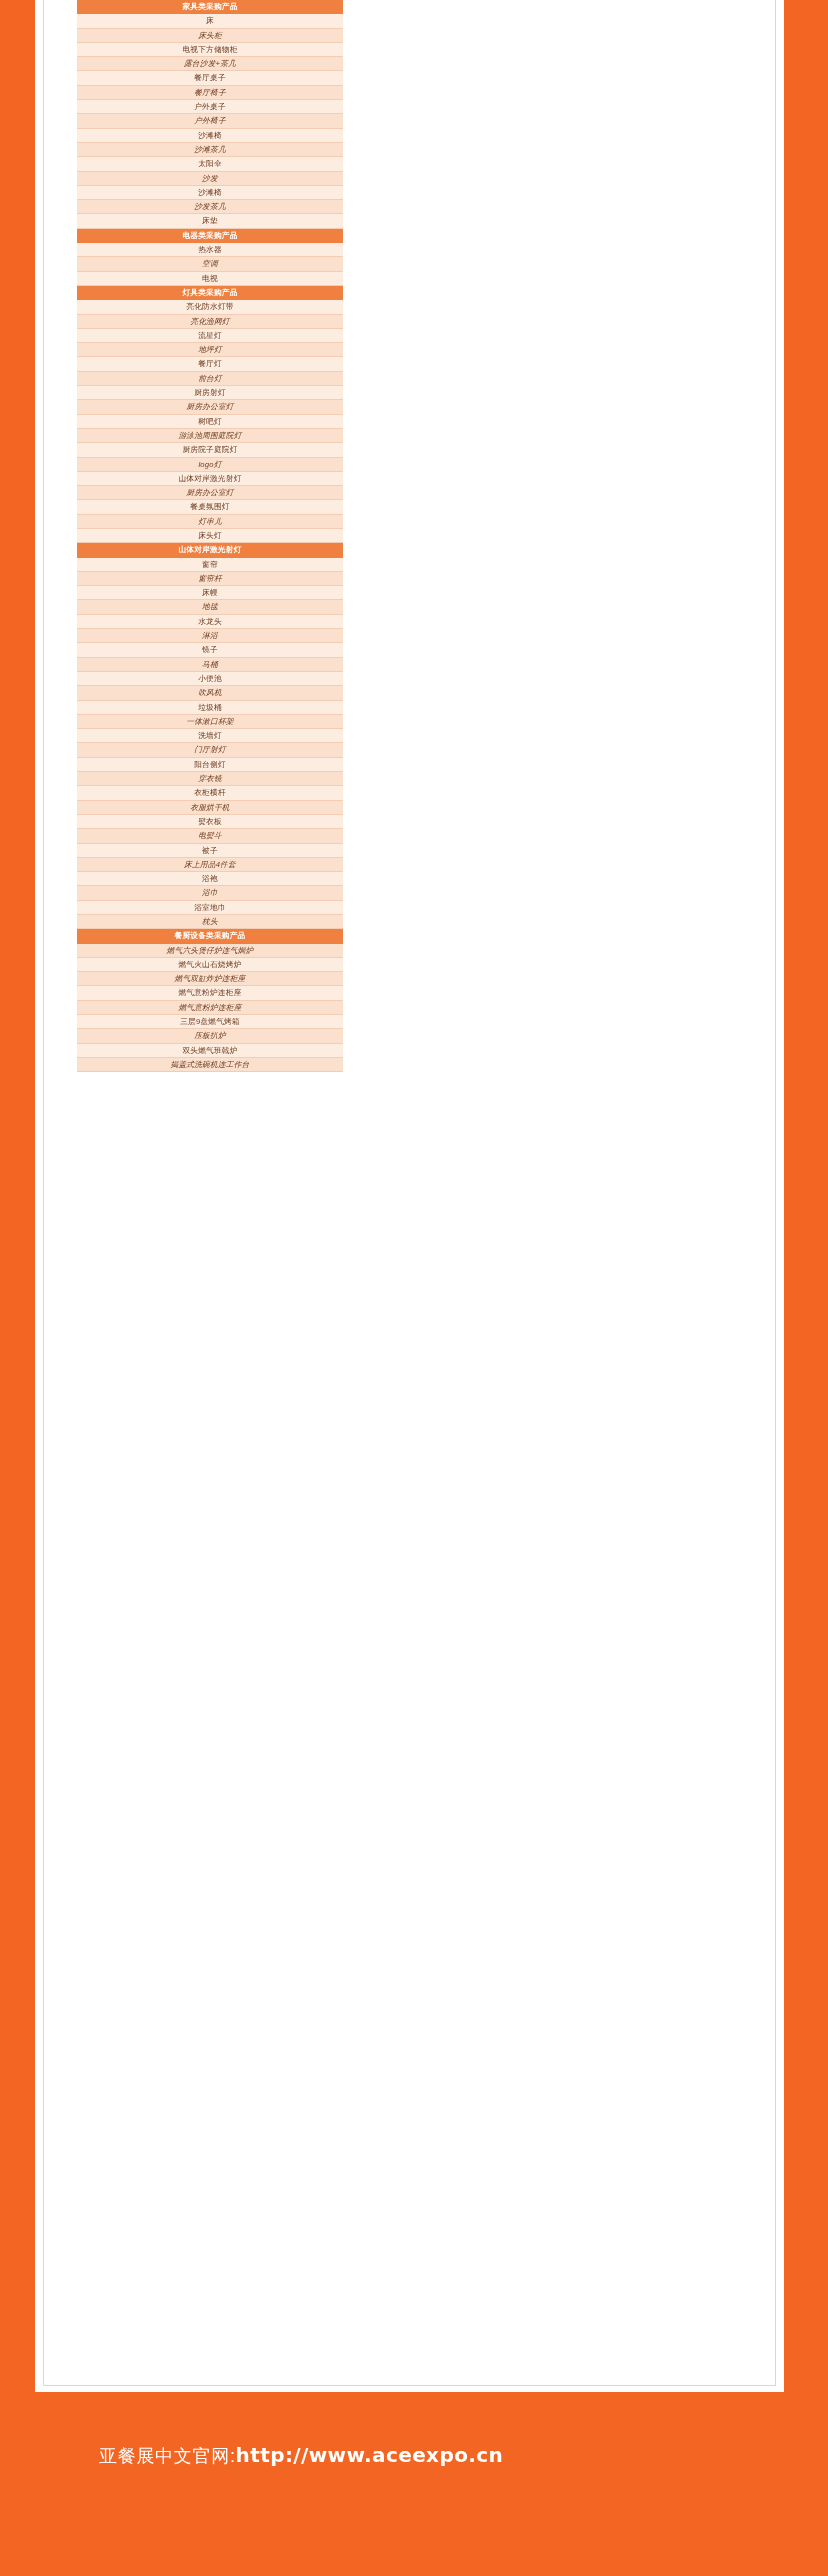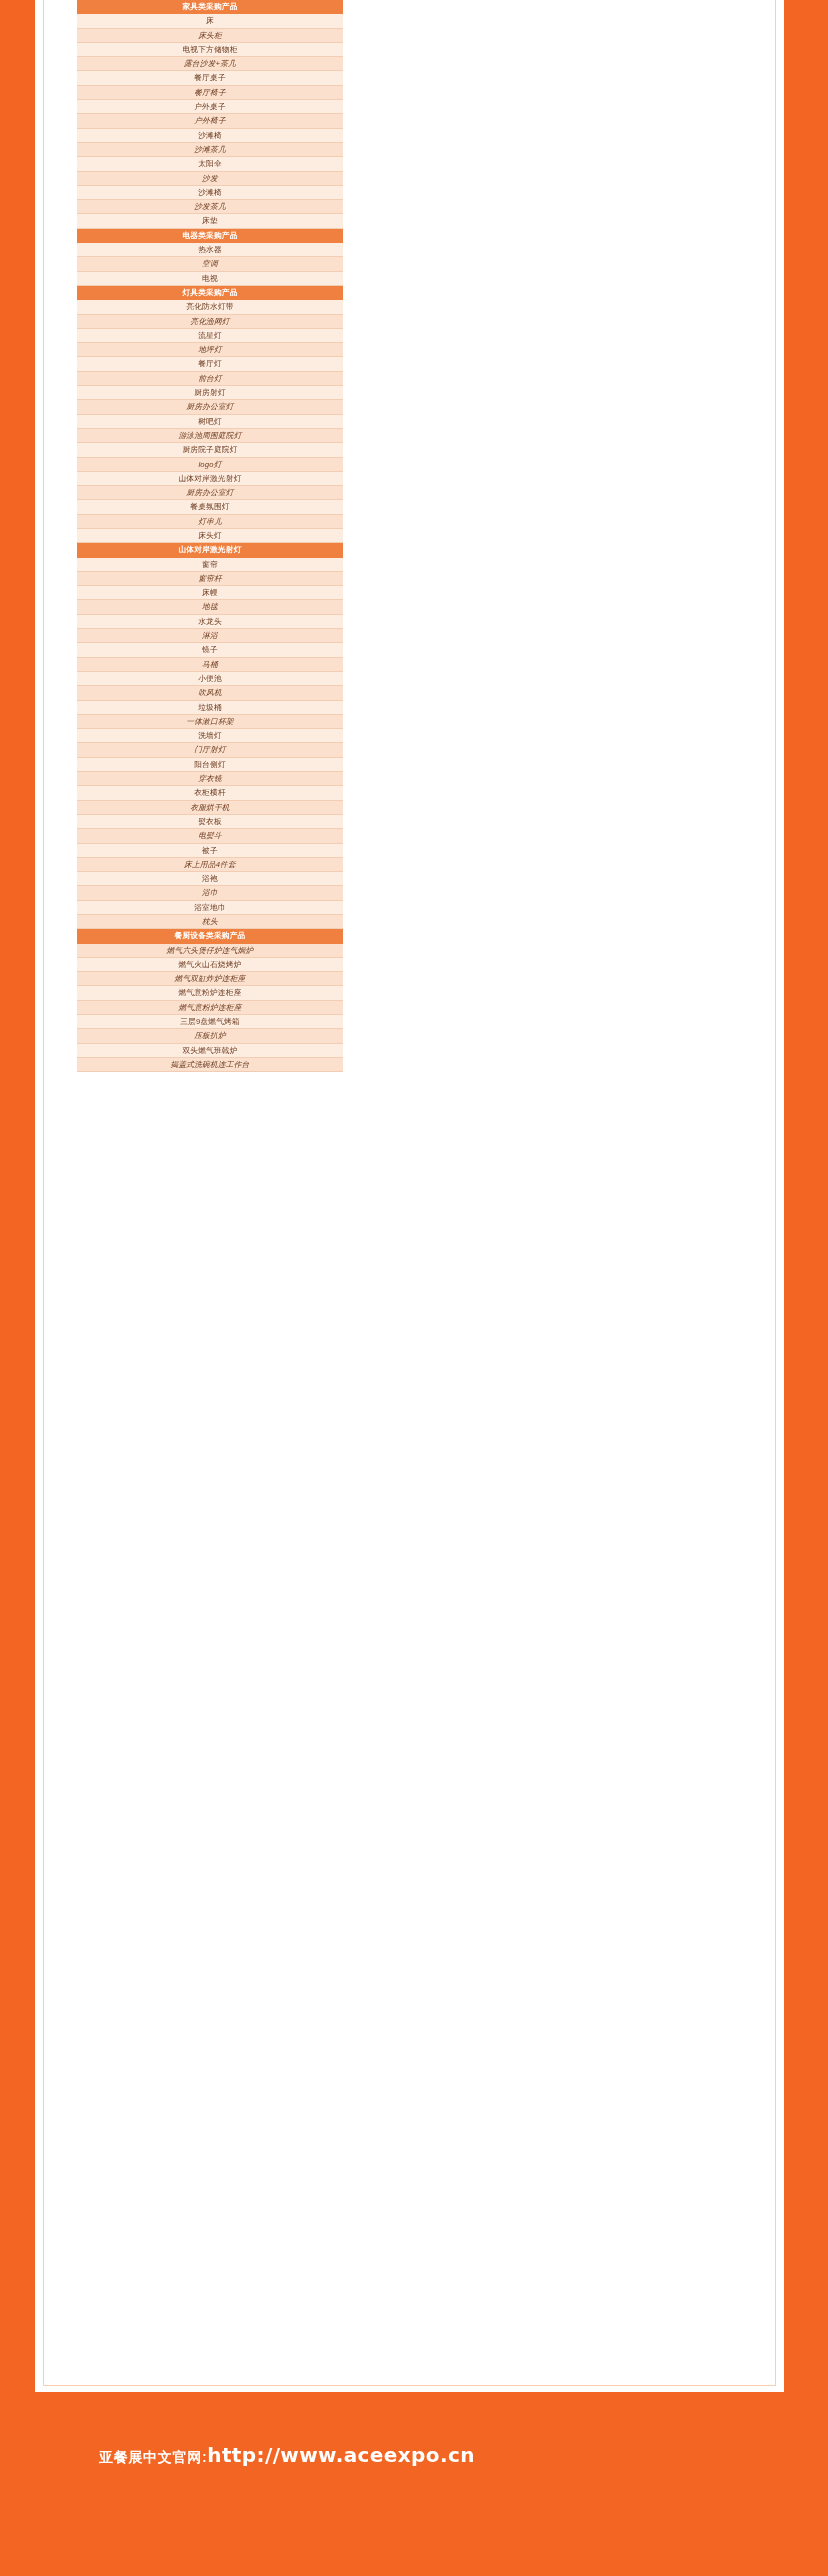--- a/index.html
+++ b/index.html
@@ -84,22 +84,22 @@
     height: 177px;
     background: #f26522;
   }
   .footer-line {
     position: absolute;
     left: 99px;
     color: #ffffff;
     white-space: nowrap;
   }
   .footer-line .lbl {
-    font-size: 14px;
-    font-weight: bold;
+    font-size: 18px;
+    font-weight: normal;
     letter-spacing: 0.7px;
     vertical-align: baseline;
   }
   .footer-line .url {
     font-size: 20px;
     font-weight: bold;
     letter-spacing: 0.4px;
     vertical-align: baseline;
     font-family: "DejaVu Sans", sans-serif;
   }

